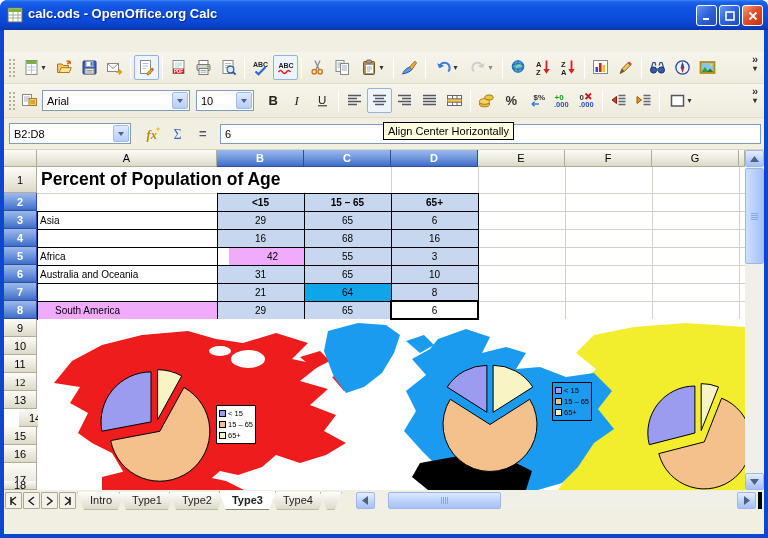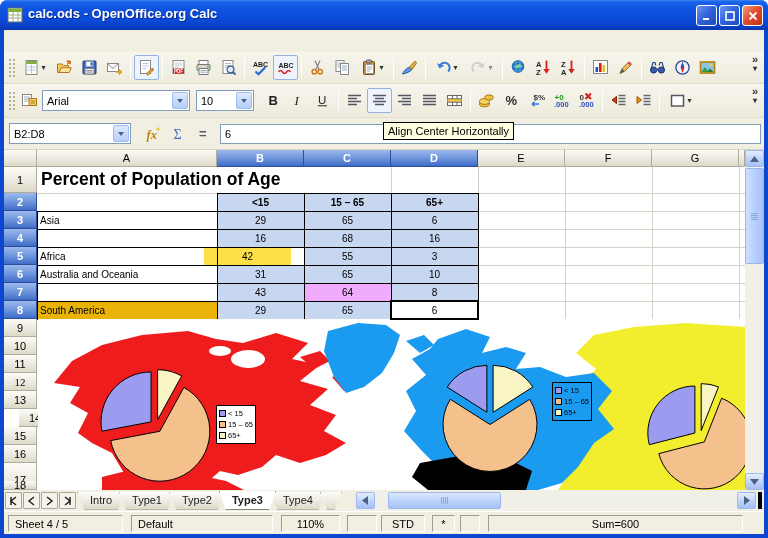--- a/index.html
+++ b/index.html
@@ -567,31 +567,31 @@
         <div class="cell center" style="position: absolute; left: 300px; top: 43px; width: 87px; height: 18px; background: rgb(200, 215, 240); font-weight: bold;">15 – 65</div>
         <div class="cell center" style="position: absolute; left: 387px; top: 43px; width: 87px; height: 18px; background: rgb(200, 215, 240); font-weight: bold;">65+</div>
         <div class="cell" style="position: absolute; left: 33px; top: 61px; width: 180px; height: 18px; background: rgb(255, 255, 255); padding-left: 3px;">Asia</div>
         <div class="cell center" style="position: absolute; left: 213px; top: 61px; width: 87px; height: 18px; background: rgb(200, 215, 240);">29</div>
         <div class="cell center" style="position: absolute; left: 300px; top: 61px; width: 87px; height: 18px; background: rgb(200, 215, 240);">65</div>
         <div class="cell center" style="position: absolute; left: 387px; top: 61px; width: 87px; height: 18px; background: rgb(200, 215, 240);">6</div>
         <div class="cell center" style="position: absolute; left: 213px; top: 79px; width: 87px; height: 18px; background: rgb(200, 215, 240);">16</div>
         <div class="cell center" style="position: absolute; left: 300px; top: 79px; width: 87px; height: 18px; background: rgb(200, 215, 240);">68</div>
         <div class="cell center" style="position: absolute; left: 387px; top: 79px; width: 87px; height: 18px; background: rgb(200, 215, 240);">16</div>
         <div class="cell" style="position: absolute; left: 33px; top: 97px; width: 180px; height: 18px; background: rgb(255, 255, 255); padding-left: 3px;">Africa</div>
-        <div class="cell center" style="position: absolute; left: 200px; top: 97px; width: 87px; height: 18px; background: #fde047;">42</div>
+        <div class="cell center" style="position: absolute; left: 225px; top: 97px; width: 87px; height: 18px; background: #f0abfc;">42</div>
         <div class="cell center" style="position: absolute; left: 300px; top: 97px; width: 87px; height: 18px; background: rgb(200, 215, 240);">55</div>
         <div class="cell center" style="position: absolute; left: 387px; top: 97px; width: 87px; height: 18px; background: rgb(200, 215, 240);">3</div>
         <div class="cell" style="position: absolute; left: 33px; top: 115px; width: 180px; height: 18px; background: rgb(255, 255, 255); padding-left: 3px;">Australia and Oceania</div>
         <div class="cell center" style="position: absolute; left: 213px; top: 115px; width: 87px; height: 18px; background: rgb(200, 215, 240);">31</div>
         <div class="cell center" style="position: absolute; left: 300px; top: 115px; width: 87px; height: 18px; background: rgb(200, 215, 240);">65</div>
         <div class="cell center" style="position: absolute; left: 387px; top: 115px; width: 87px; height: 18px; background: rgb(200, 215, 240);">10</div>
-        <div class="cell center" style="position: absolute; left: 213px; top: 133px; width: 87px; height: 18px; background: rgb(200, 215, 240);">43</div>
-        <div class="cell center" style="position: absolute; left: 300px; top: 133px; width: 87px; height: 18px; background: #f0abfc;">64</div>
+        <div class="cell center" style="position: absolute; left: 213px; top: 133px; width: 87px; height: 18px; background: rgb(200, 215, 240);">21</div>
+        <div class="cell center" style="position: absolute; left: 300px; top: 133px; width: 87px; height: 18px; background: #0ea5e9;">64</div>
         <div class="cell center" style="position: absolute; left: 387px; top: 133px; width: 87px; height: 18px; background: rgb(200, 215, 240);">8</div>
-        <div class="cell" style="position: absolute; left: 33px; top: 151px; width: 180px; height: 18px; background: #eab308; padding-left: 3px;">South America</div>
+        <div class="cell" style="position: absolute; left: 33px; top: 151px; width: 180px; height: 18px; background: #f0abfc; padding-left: 18px;">South America</div>
         <div class="cell center" style="position: absolute; left: 213px; top: 151px; width: 87px; height: 18px; background: rgb(200, 215, 240);">29</div>
         <div class="cell center" style="position: absolute; left: 300px; top: 151px; width: 87px; height: 18px; background: rgb(200, 215, 240);">65</div>
         <div class="cell center" style="position: absolute; left: 387px; top: 151px; width: 87px; height: 18px; background: rgb(255, 255, 255);">6</div>
         <div class="bl" style="position: absolute; left: 213px; top: 43px; width: 261px; height: 1px;"></div>
         <div class="bl" style="position: absolute; left: 33px; top: 61px; width: 441px; height: 1px;"></div>
         <div class="bl" style="position: absolute; left: 33px; top: 79px; width: 441px; height: 1px;"></div>
         <div class="bl" style="position: absolute; left: 33px; top: 97px; width: 441px; height: 1px;"></div>
         <div class="bl" style="position: absolute; left: 33px; top: 115px; width: 441px; height: 1px;"></div>
         <div class="bl" style="position: absolute; left: 33px; top: 133px; width: 441px; height: 1px;"></div>
         <div class="bl" style="position: absolute; left: 33px; top: 151px; width: 441px; height: 1px;"></div>
@@ -719,24 +719,14 @@
             </div>
           </div>
           <div class="sbtn" style="left:auto;right:8px;top:0;width:19px;height:17px">
             <svg width="6" height="9">
               <path d="M0 0 L6 4.5 L0 9 Z" fill="#4d6185"></path>
             </svg>
           </div>
           <div style="position:absolute;right:2px;top:0;width:4px;height:17px;background:#000"></div>
         </div>
       </div>
-    <div id="statusbar">
-        <div class="spanel" style="left: 4px; width: 115px;">Sheet 4 / 5</div>
-        <div class="spanel" style="left: 127px; width: 142px;">Default</div>
-        <div class="spanel" style="left: 277px; width: 59px; justify-content: center;">110%</div>
-        <div class="spanel" style="left: 343px; width: 30px; justify-content: center;"></div>
-        <div class="spanel" style="left: 377px; width: 44px; justify-content: center;">STD</div>
-        <div class="spanel" style="left: 428px; width: 23px; justify-content: center;">*</div>
-        <div class="spanel" style="left: 456px; width: 20px; justify-content: center;"></div>
-        <div class="spanel" style="left: 484px; width: 255px; justify-content: center;">Sum=600</div>
-      </div>
   </div>
 </div>
 
 </body></html>

